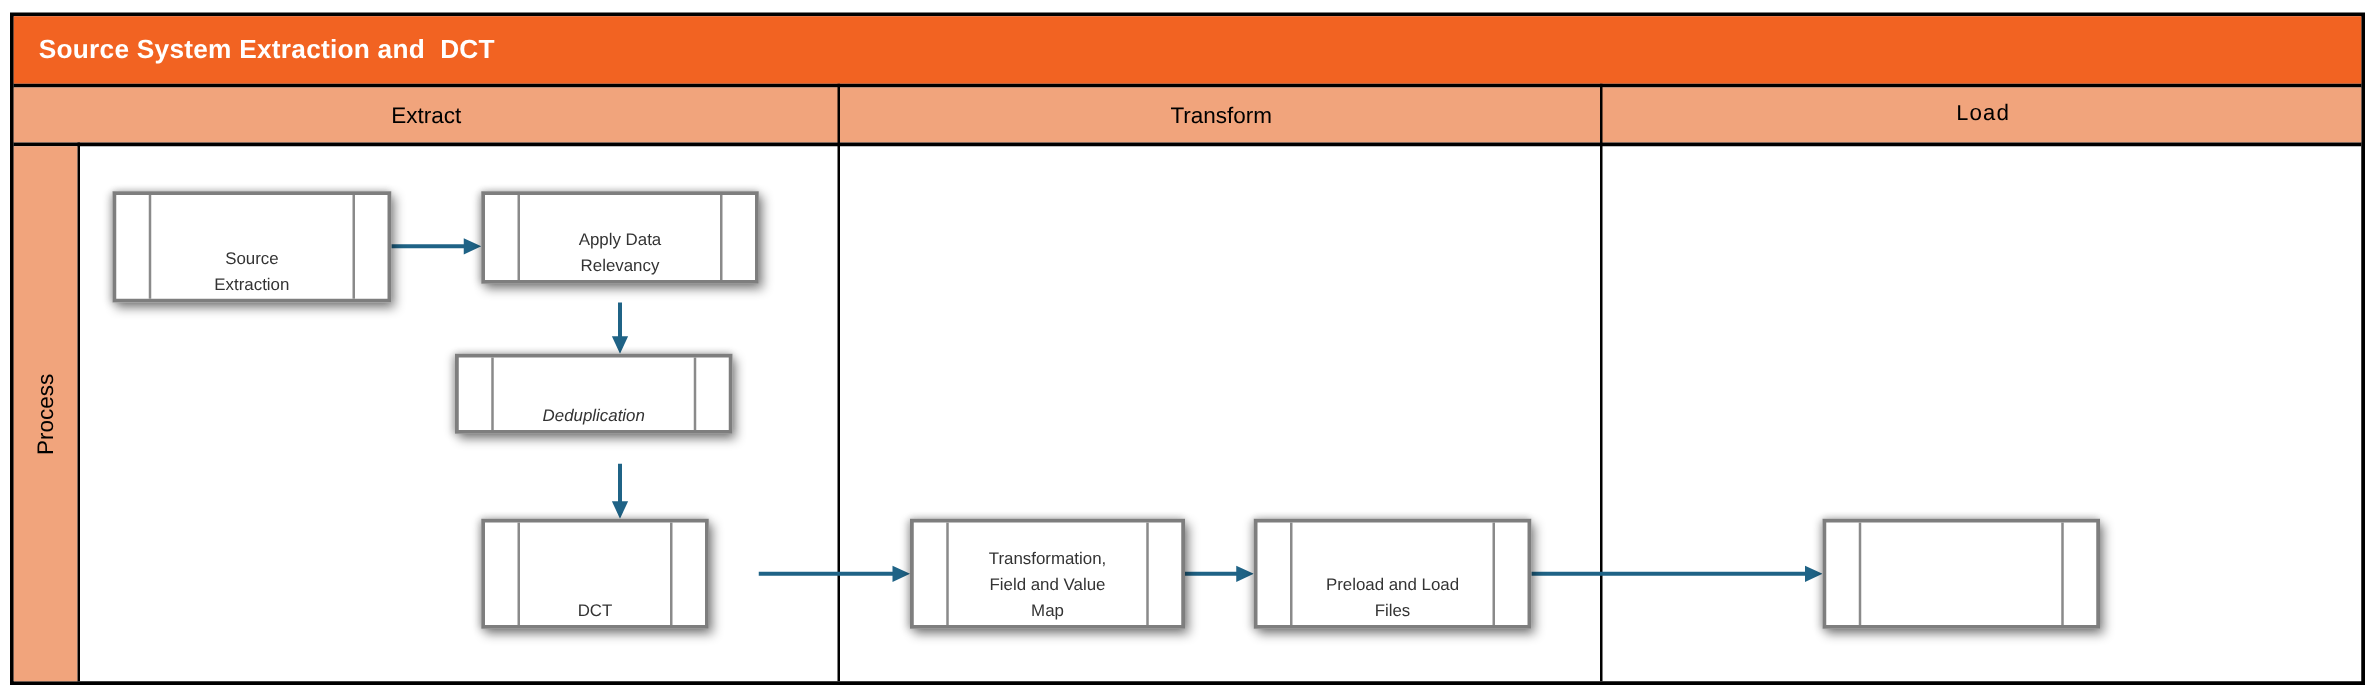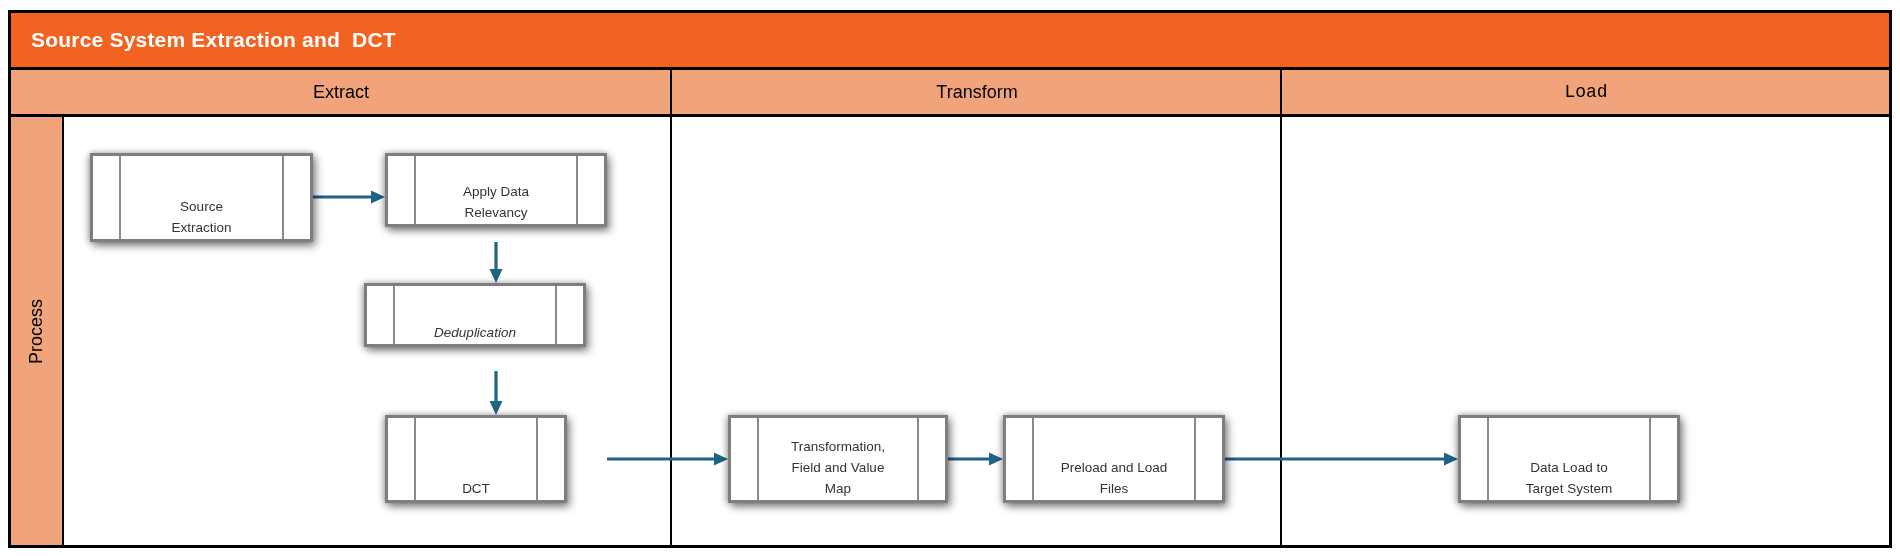--- a/index.html
+++ b/index.html
@@ -173,17 +173,15 @@
     <span class="sidebar l"></span>
     <span class="sidebar r"></span>
     <span class="label">Transformation,
 Field and Value
 Map</span>
   </div>
 
   <div class="node n7">
     <span class="sidebar l"></span>
     <span class="sidebar r"></span>
-    <span class="label">Data Load to
-Target System</span>
   </div>
 
 </div>
 
 </body></html>

